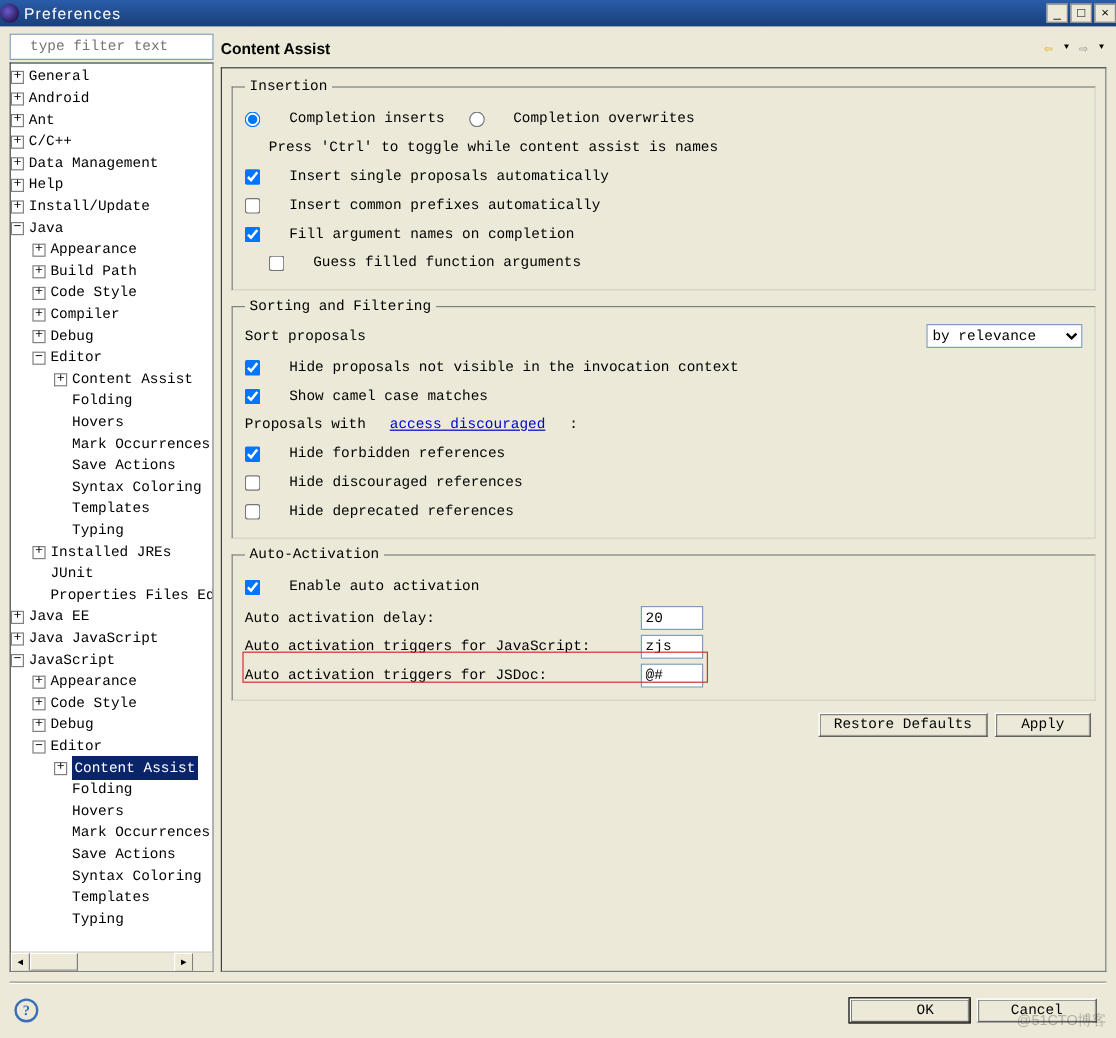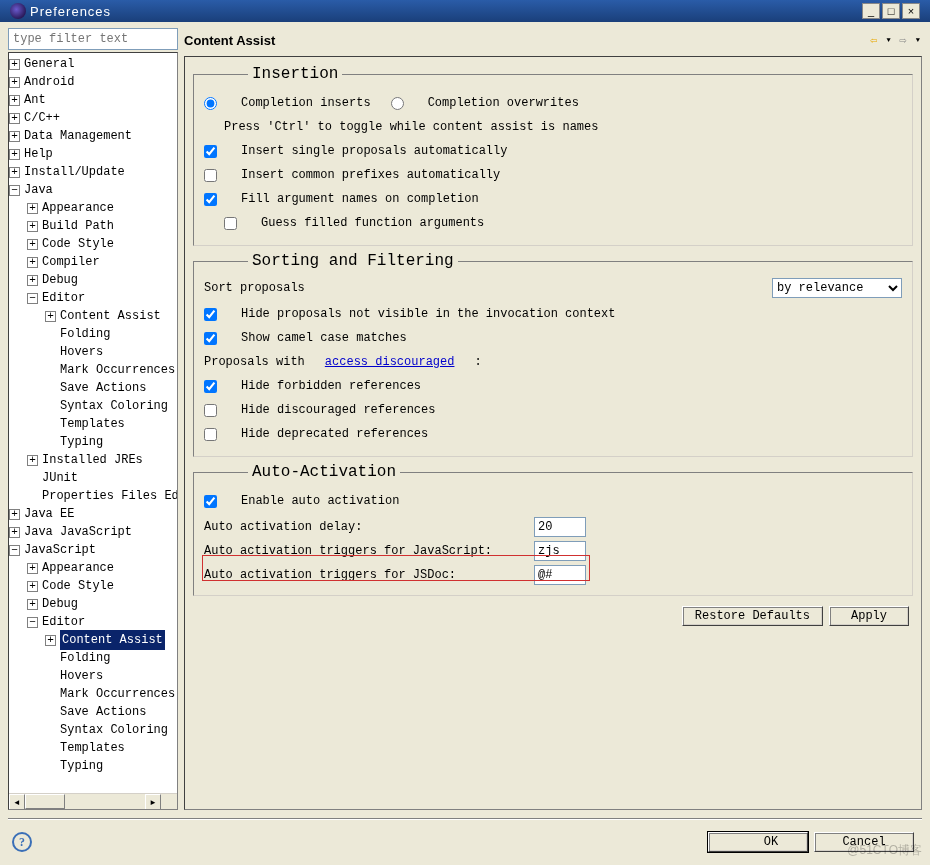--- a/index.html
+++ b/index.html
@@ -11,21 +11,21 @@
   height: 865px;
   overflow: hidden;
   position: relative;
 }
 .titlebar {
   height: 22px;
   background: linear-gradient(to bottom, #2a5ca8, #1a3f7a);
   color: #fff;
   display: flex;
   align-items: center;
-  padding: 0 10px;
+  padding: 0 0;
   font-family: "Tahoma", sans-serif;
   font-size: 13px;
 }
 .titlebar .eclipse-icon {
   width: 16px; height: 16px;
   background: radial-gradient(circle at 40% 40%, #6a5acd 0%, #2a1a5a 70%);
   border-radius: 50%;
   margin-right: 4px;
 }
 .titlebar .title { flex: 1; letter-spacing: 1px; }
@@ -48,21 +48,21 @@
 }
 .left-panel {
   width: 170px;
   display: flex;
   flex-direction: column;
 }
 .filter-input {
   width: 100%;
   height: 22px;
   border: 1px solid #7f9db9;
-  padding: 2px 4px;
+  padding: 2px 16px;
   font-family: inherit;
   font-size: 12px;
   color: #15803d;
   background: #fff;
 }
 .tree-container {
   flex: 1;
   margin-top: 2px;
   border: 1px solid #808080;
   border-top-color: #404040;
@@ -165,22 +165,21 @@
 }
 fieldset {
   border: 1px solid #d4d0c8;
   border-top-color: #808080;
   border-left-color: #808080;
   margin-bottom: 6px;
   padding: 8px 10px 10px 10px;
 }
 legend {
   padding: 0 4px;
-  font-size: 16px;
-  margin-left: 44px;
+  font-size: 12px;
 }
 .row {
   display: flex;
   align-items: center;
   height: 24px;
   gap: 20px;
 }
 .row.indent { padding-left: 20px; }
 .row label { cursor: default; }
 input[type=radio], input[type=checkbox] {

